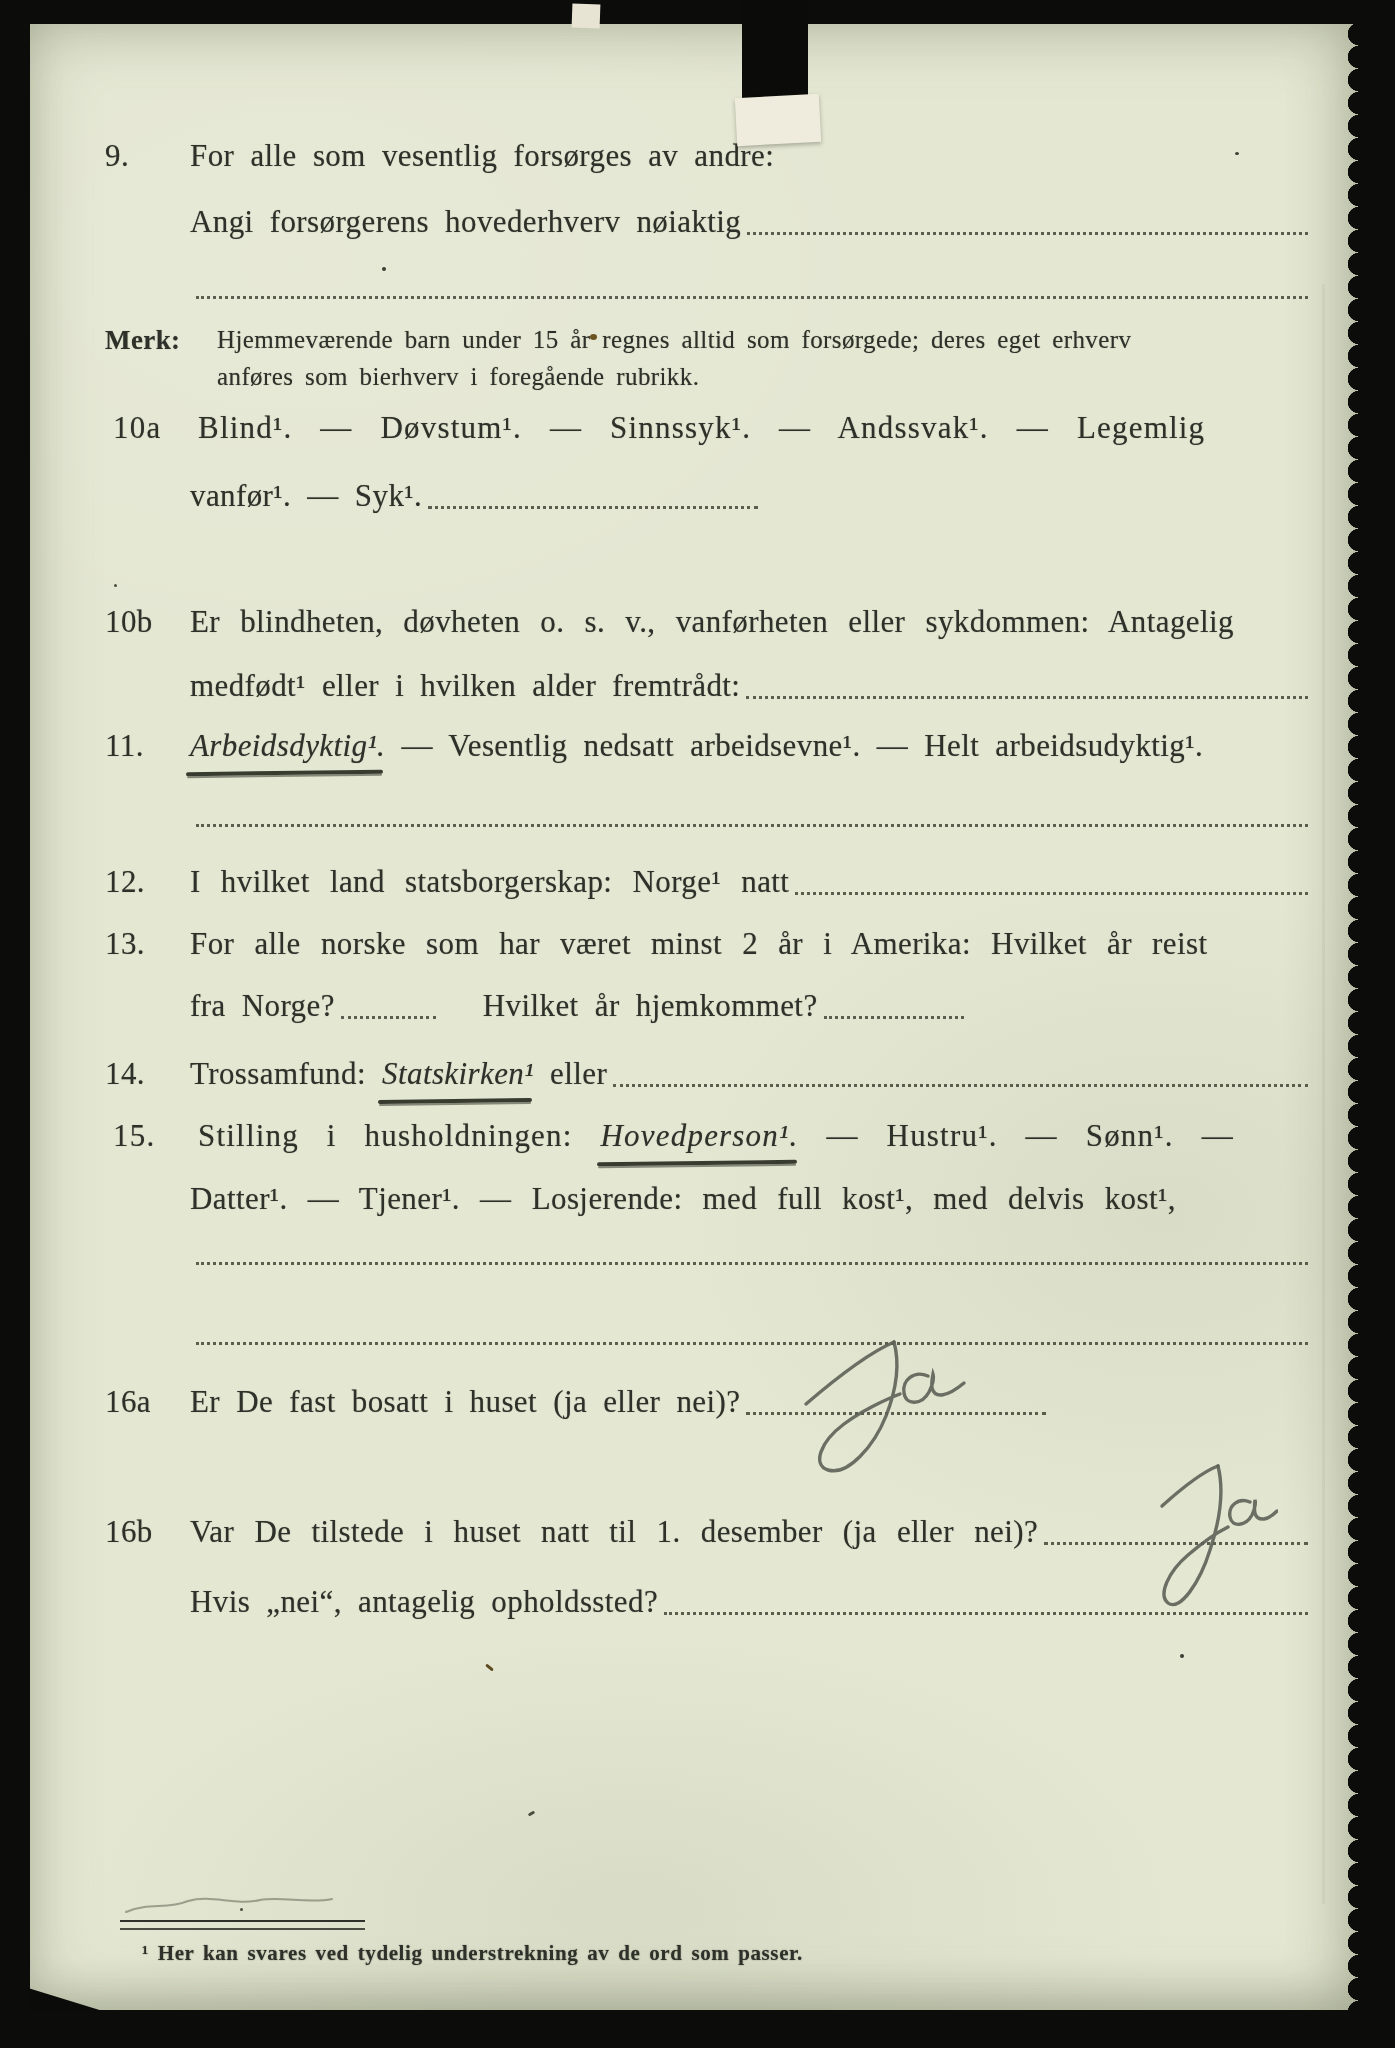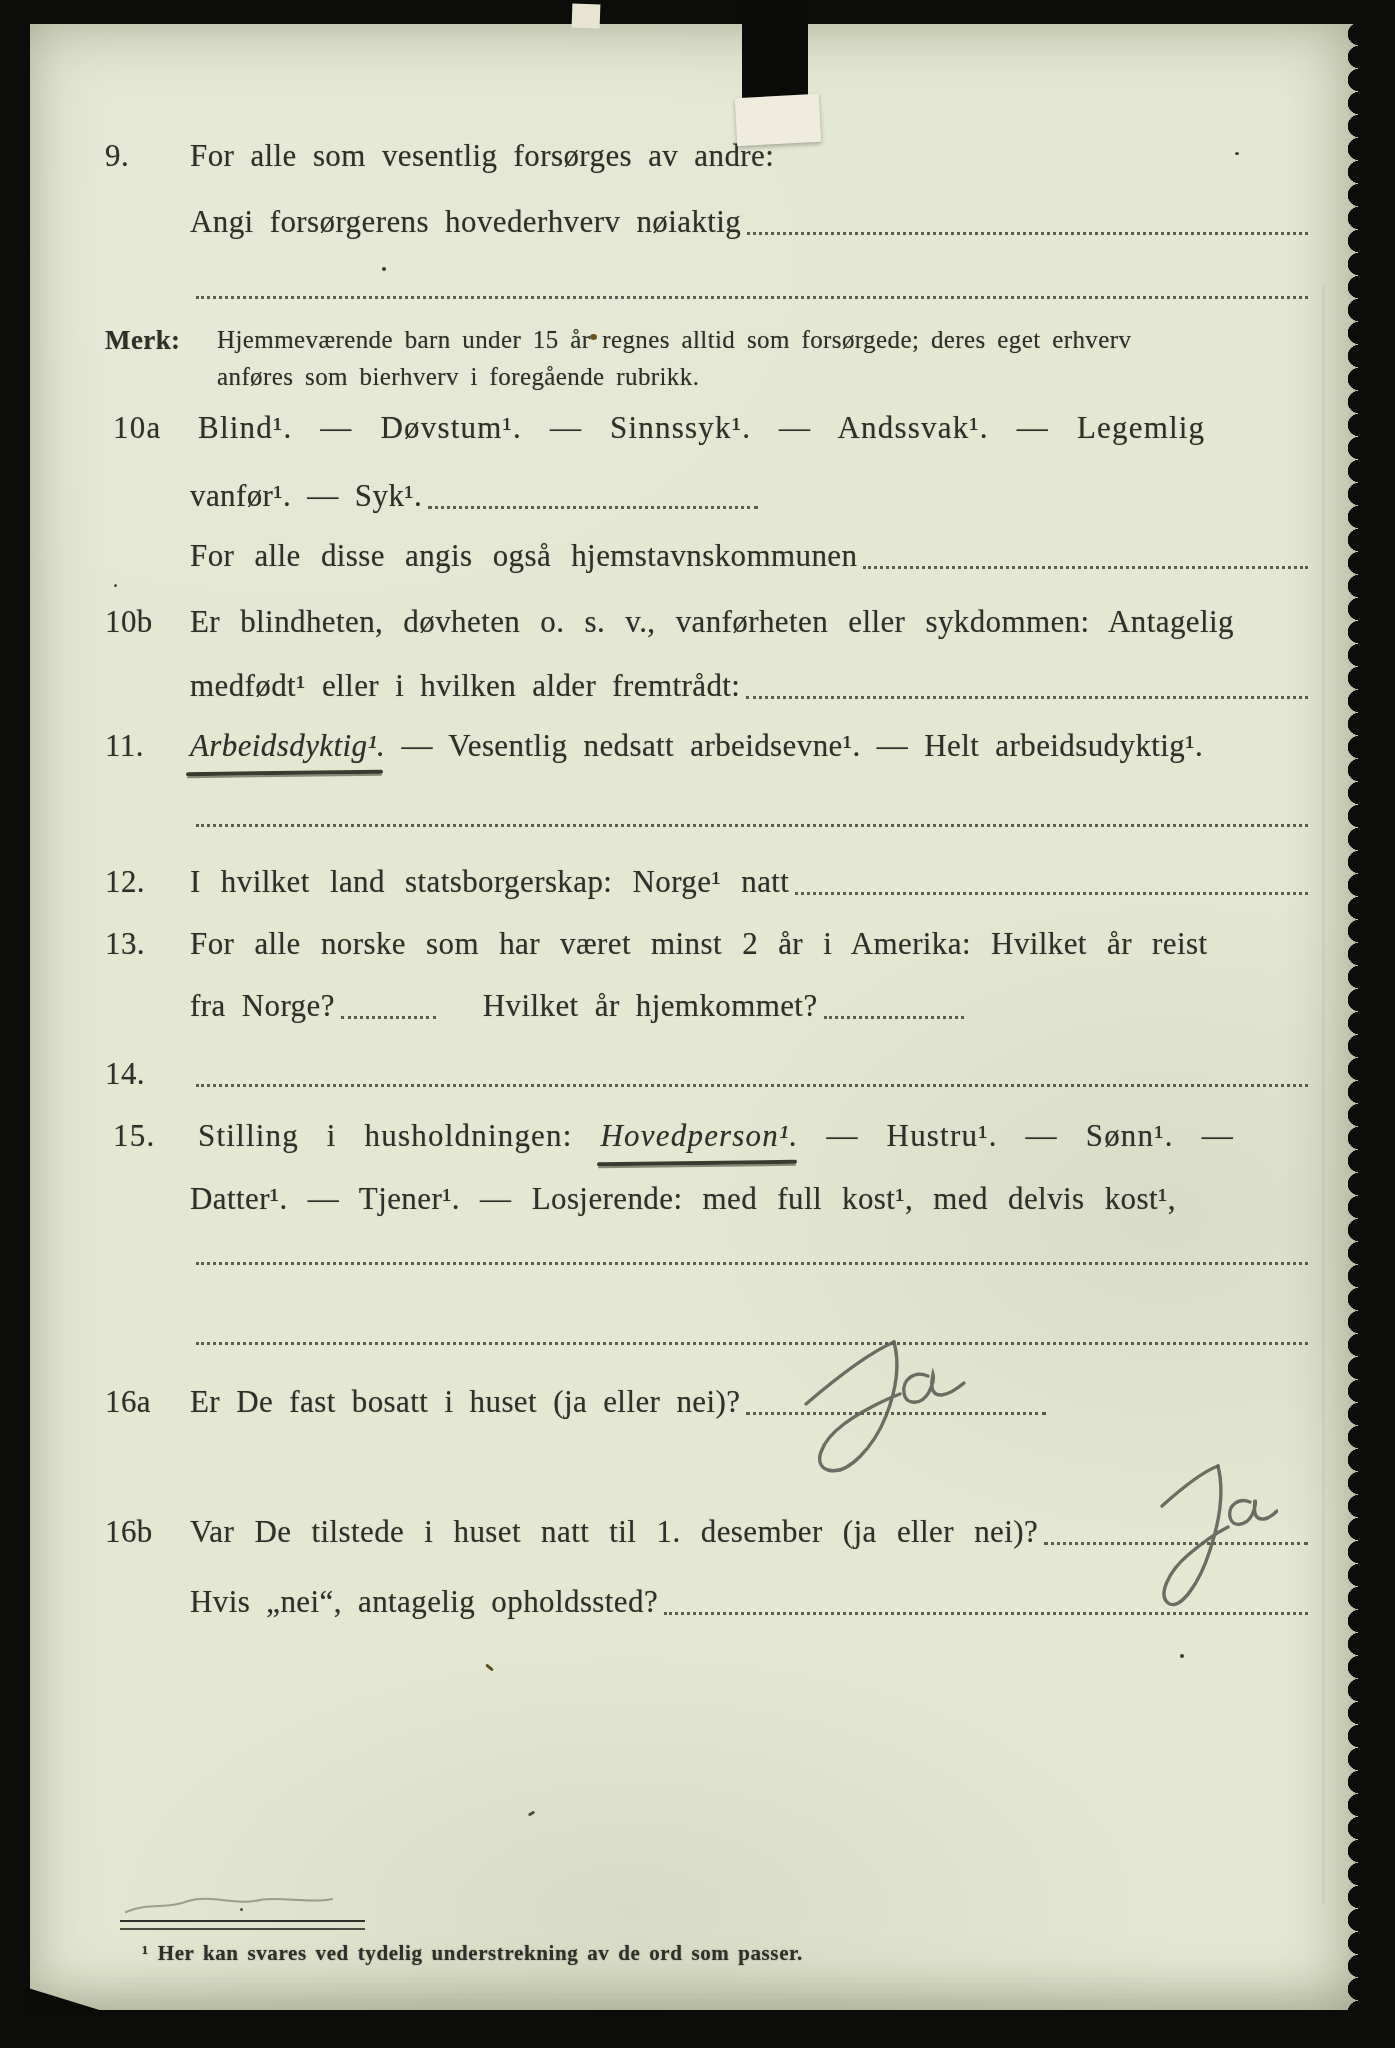--- a/index.html
+++ b/index.html
@@ -84,24 +84,20 @@
 
     <div class="row ws-xl" style="top:384px">
       <span class="num">10a</span>
       <span class="txt">Blind¹. — Døvstum¹. — Sinnssyk¹. — Andssvak¹. — Legemlig</span>
     </div>
     <div class="row ws-md cont" style="top:452px">
       <span class="txt">vanfør¹. — Syk¹.</span>
       <span class="leader" style="width:330px"></span>
       <span class="filler"></span>
     </div>
-    <div class="row ws-lg cont" style="top:512px">
-      <span class="txt">For alle disse angis også hjemstavnskommunen</span>
-      <span class="leader fill"></span>
-    </div>
 
     <div class="row ws-lg" style="top:578px">
       <span class="num">10b</span>
       <span class="txt">Er blindheten, døvheten o. s. v., vanførheten eller sykdommen: Antagelig</span>
     </div>
     <div class="row ws-md cont" style="top:642px">
       <span class="txt">medfødt¹ eller i hvilken alder fremtrådt:</span>
       <span class="leader fill"></span>
     </div>
 
@@ -127,20 +123,21 @@
       <span class="txt">fra Norge?</span>
       <span class="leader" style="width:95px"></span>
       <span style="width:45px"></span>
       <span class="txt">Hvilket år hjemkommet?</span>
       <span class="leader" style="width:140px"></span>
       <span class="filler"></span>
     </div>
 
     <div class="row ws-md" style="top:1030px">
       <span class="num">14.</span>
+      <span class="txt"><span>Trossamfund: </span><span class="hand-underline">Statskirken¹</span><span> eller</span></span>
       <span class="leader fill"></span>
     </div>
 
     <div class="row ws-xl" style="top:1092px">
       <span class="num">15.</span>
       <span class="txt"><span>Stilling i husholdningen: </span><span class="hand-underline">Hovedperson¹.</span><span> — Hustru¹. — Sønn¹. —</span></span>
     </div>
     <div class="row ws-lg cont" style="top:1155px">
       <span class="txt">Datter¹. — Tjener¹. — Losjerende: med full kost¹, med delvis kost¹,</span>
     </div>

